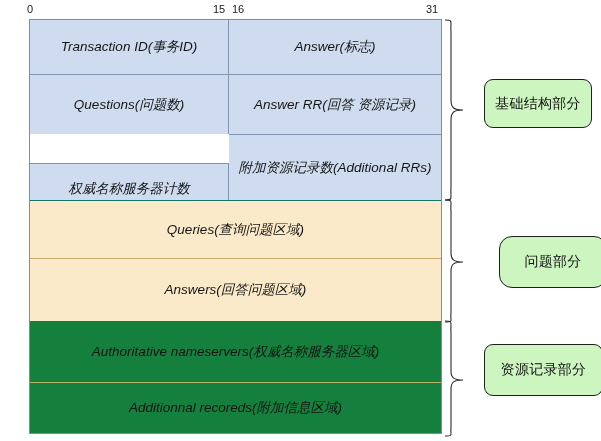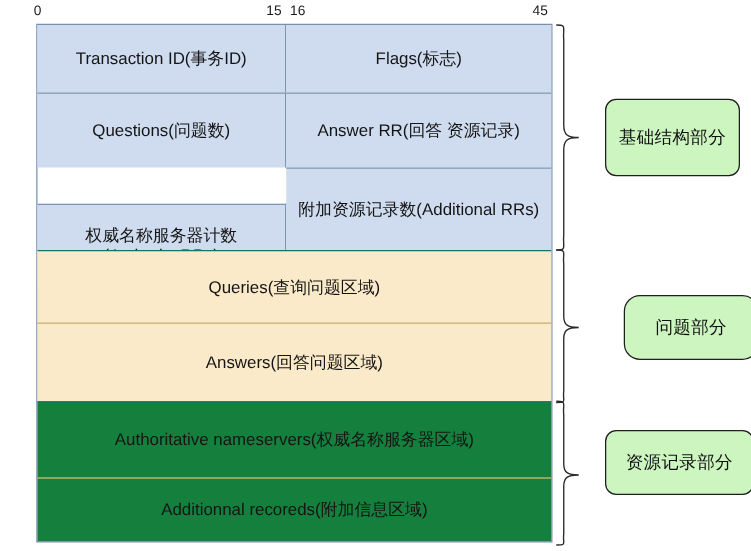--- a/index.html
+++ b/index.html
@@ -57,20 +57,21 @@
   .pkt-cell {
     box-sizing: border-box;
     display: flex;
     align-items: center;
     justify-content: center;
     text-align: center;
     font-size: 13.5px;
     color: #141414;
     line-height: 16px;
     padding: 1px 4px;
+    font-style: italic;
   }
 
   .cell-half-left  { width: 199px; border-right: 1px solid #8195b2; }
   .cell-half-right { width: 212px; }
   .cell-full       { width: 411px; }
 
   
   .grp-basic   { background: #cfdcef; }
   .grp-query   { background: #fbeac9; }
   .grp-record  { background: #15803d; }
@@ -98,41 +99,41 @@
     border: 1px solid #1f1f1f;
     border-radius: 9px;
     display: flex;
     align-items: center;
     justify-content: center;
     font-size: 14px;
     color: #101010;
     box-sizing: border-box;
     letter-spacing: 0.3px;
   }
-  #legend-basic  { left: 484px; top: 79px;  width: 108px; height: 62px; }
+  #legend-basic  { left: 484px; top: 79px;  width: 108px; height: 49px; }
   #legend-query  { left: 499px; top: 236px; width: 108px; height: 52px; border-radius: 13px; }
   #legend-record { left: 484px; top: 344px; width: 119px; height: 52px; }
 </style>
 </head>
 <body>
 
 <div id="diagram">
 
   <div>
     <span class="ruler-label" id="ruler-0">0</span>
     <span class="ruler-label" id="ruler-15">15</span>
     <span class="ruler-label" id="ruler-16">16</span>
-    <span class="ruler-label" id="ruler-31">45</span>
+    <span class="ruler-label" id="ruler-31">31</span>
   </div>
 
   <div id="packet-table">
 
     <div class="pkt-row" style="top:0px; height:54px;">
       <div class="pkt-cell cell-half-left grp-basic" style="height:54px;">Transaction ID(事务ID)</div>
-      <div class="pkt-cell cell-half-right grp-basic" style="height:54px;">Flags(标志)</div>
+      <div class="pkt-cell cell-half-right grp-basic" style="height:54px;">Answer(标志)</div>
     </div>
 
     <div class="pkt-row" style="top:54px; height:60px;">
       <div class="pkt-cell cell-half-left grp-basic sep-blue" style="height:60px;">Questions(问题数)</div>
       <div class="pkt-cell cell-half-right grp-basic sep-blue" style="height:60px;">Answer RR(回答 资源记录)</div>
     </div>
 
     <div class="pkt-row" style="top:114px; height:66px;">
       <div class="pkt-cell cell-half-left grp-basic sep-blue" style="height:66px; white-space:pre-line;margin-top:29px;">权威名称服务器计数
 (Authority RRs)</div>

